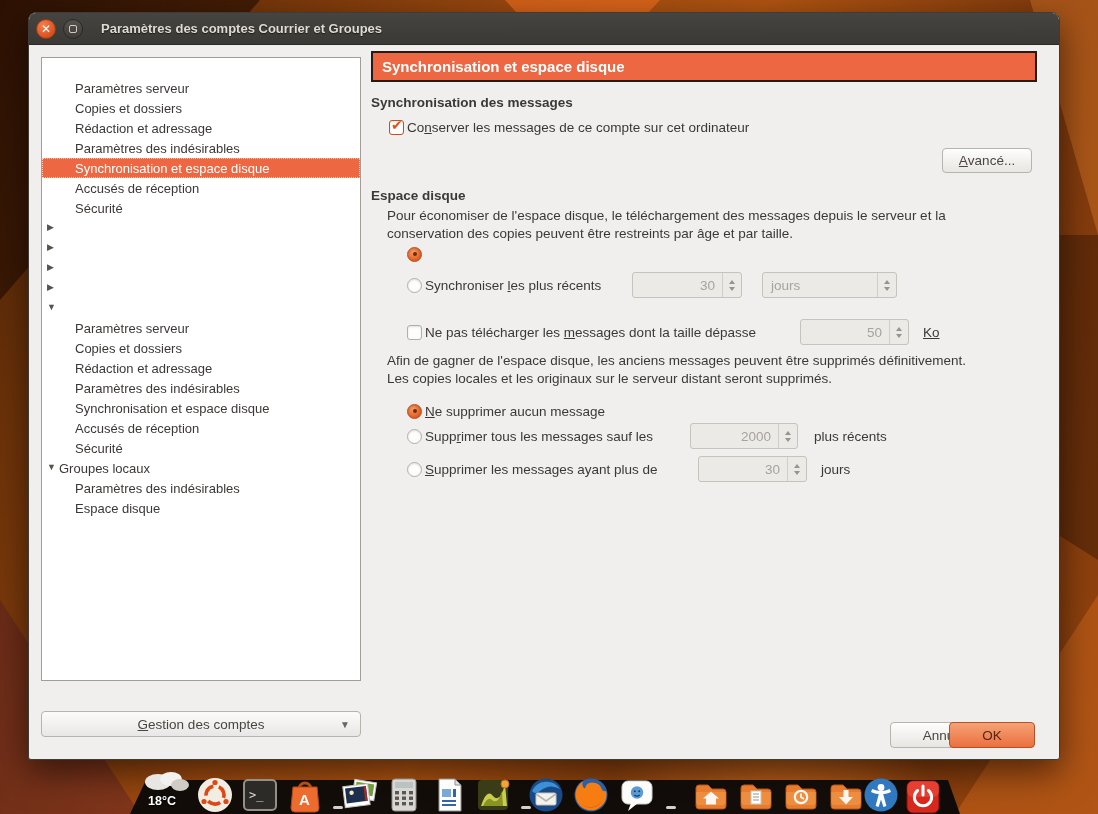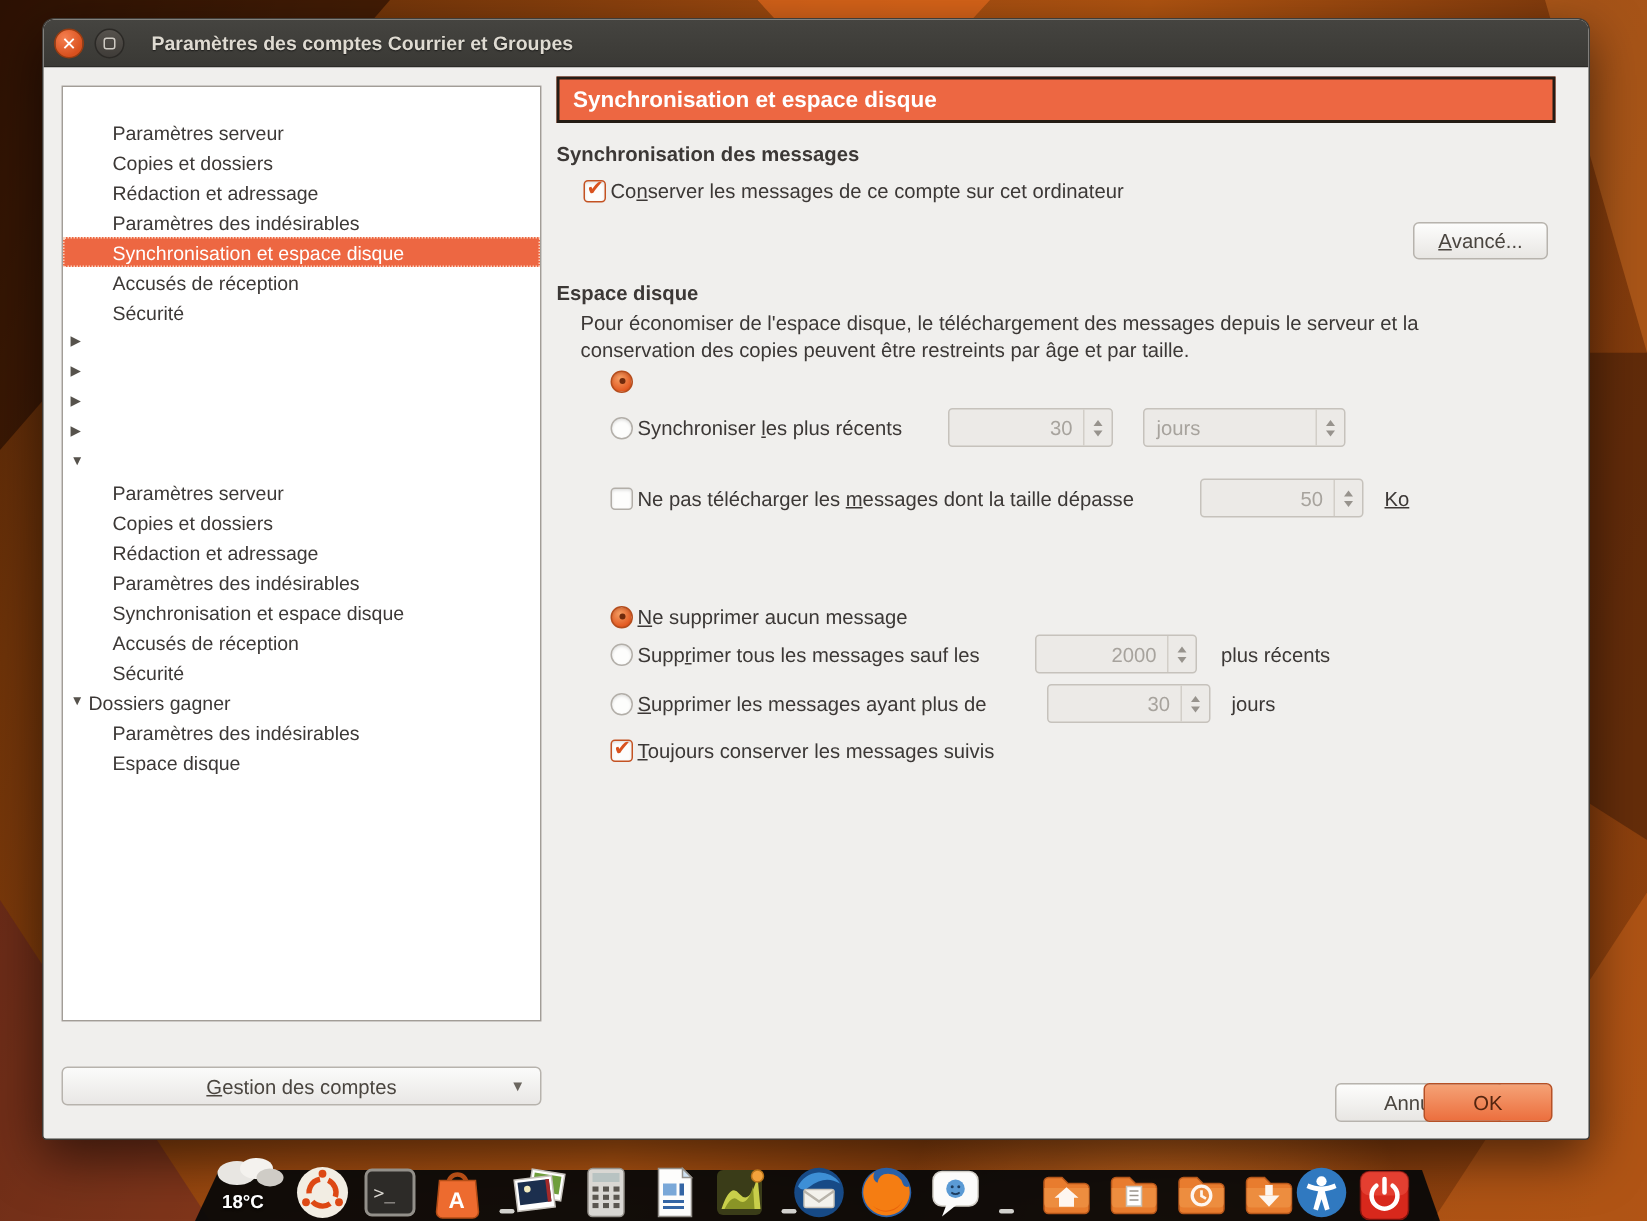--- a/index.html
+++ b/index.html
@@ -193,21 +193,21 @@
         <span class="lbl">Synchronisation et espace disque</span>
       </div>
       <div class="tree-row lvl1">
         <span class="lbl">Accusés de réception</span>
       </div>
       <div class="tree-row lvl1">
         <span class="lbl">Sécurité</span>
       </div>
       <div class="tree-row lvl0">
         <span class="arrow">▼</span>
-        <span class="lbl">Dossiers gagner</span>
+        <span class="lbl">Groupes locaux</span>
       </div>
       <div class="tree-row lvl1">
         <span class="lbl">Paramètres des indésirables</span>
       </div>
       <div class="tree-row lvl1">
         <span class="lbl">Espace disque</span>
       </div>
     </div>
 
   <div class="manage-btn" id="manageBtn">
@@ -218,20 +218,22 @@
   <div class="panel">
     <div class="banner">Synchronisation et espace disque</div>
     <div class="sec-heading" style="left:0; top:44px;">Synchronisation des messages</div>
 
     <button class="btn adv-btn" id="advBtn"><u>A</u>vancé...</button>
 
     <div class="sec-heading" style="left:0; top:137px;">Espace disque</div>
     <div class="para" style="top:156px;">Pour économiser de l'espace disque, le téléchargement des messages depuis le serveur et la
 conservation des copies peuvent être restreints par âge et par taille.</div>
 
+    <div class="para" style="top:301px;">Afin de gagner de l'espace disque, les anciens messages peuvent être supprimés définitivement.
+Les copies locales et les originaux sur le serveur distant seront supprimés.</div>
 
   <div class="opt-row" style="top: 66px; height: 20px;">
         <span class="chk on glyph" style="left: 18px;"></span>
         <span class="olbl" style="left: 36px;">Co<u>n</u>server les messages de ce compte sur cet ordinateur</span>
       </div>
       <div class="opt-row" style="top: 193px; height: 20px;">
         <span class="radio on glyph" style="left: 36px;"></span>
       </div>
       <div class="opt-row" style="top: 221px; height: 26px;">
         <span class="radio glyph" style="left: 36px;"></span>
@@ -284,24 +286,20 @@
         <span class="olbl" style="left: 54px;"><u>S</u>upprimer les messages ayant plus de</span>
         <div class="spin" style="left: 327px; width: 109px; top: 0px;">
           <div class="val">30</div>
           <div class="spin-btns">
             <i class="tri-up"></i>
             <i class="tri-dn"></i>
           </div>
         </div>
         <span class="suffix" style="left: 450px;">jours</span>
       </div>
-      <div class="opt-row" style="top: 439px; height: 20px;">
-        <span class="chk on glyph" style="left: 36px;"></span>
-        <span class="olbl" style="left: 54px;"><u>T</u>oujours conserver les messages suivis</span>
-      </div>
     </div>
 
   <button class="btn cancel-btn">Annuler</button>
   <button class="btn ok-btn">OK</button>
 </div>
 
 <div class="dock">
   <div class="dock-bar"></div>
   <div class="weather">
     <svg width="56" height="30" viewBox="0 0 56 30">

